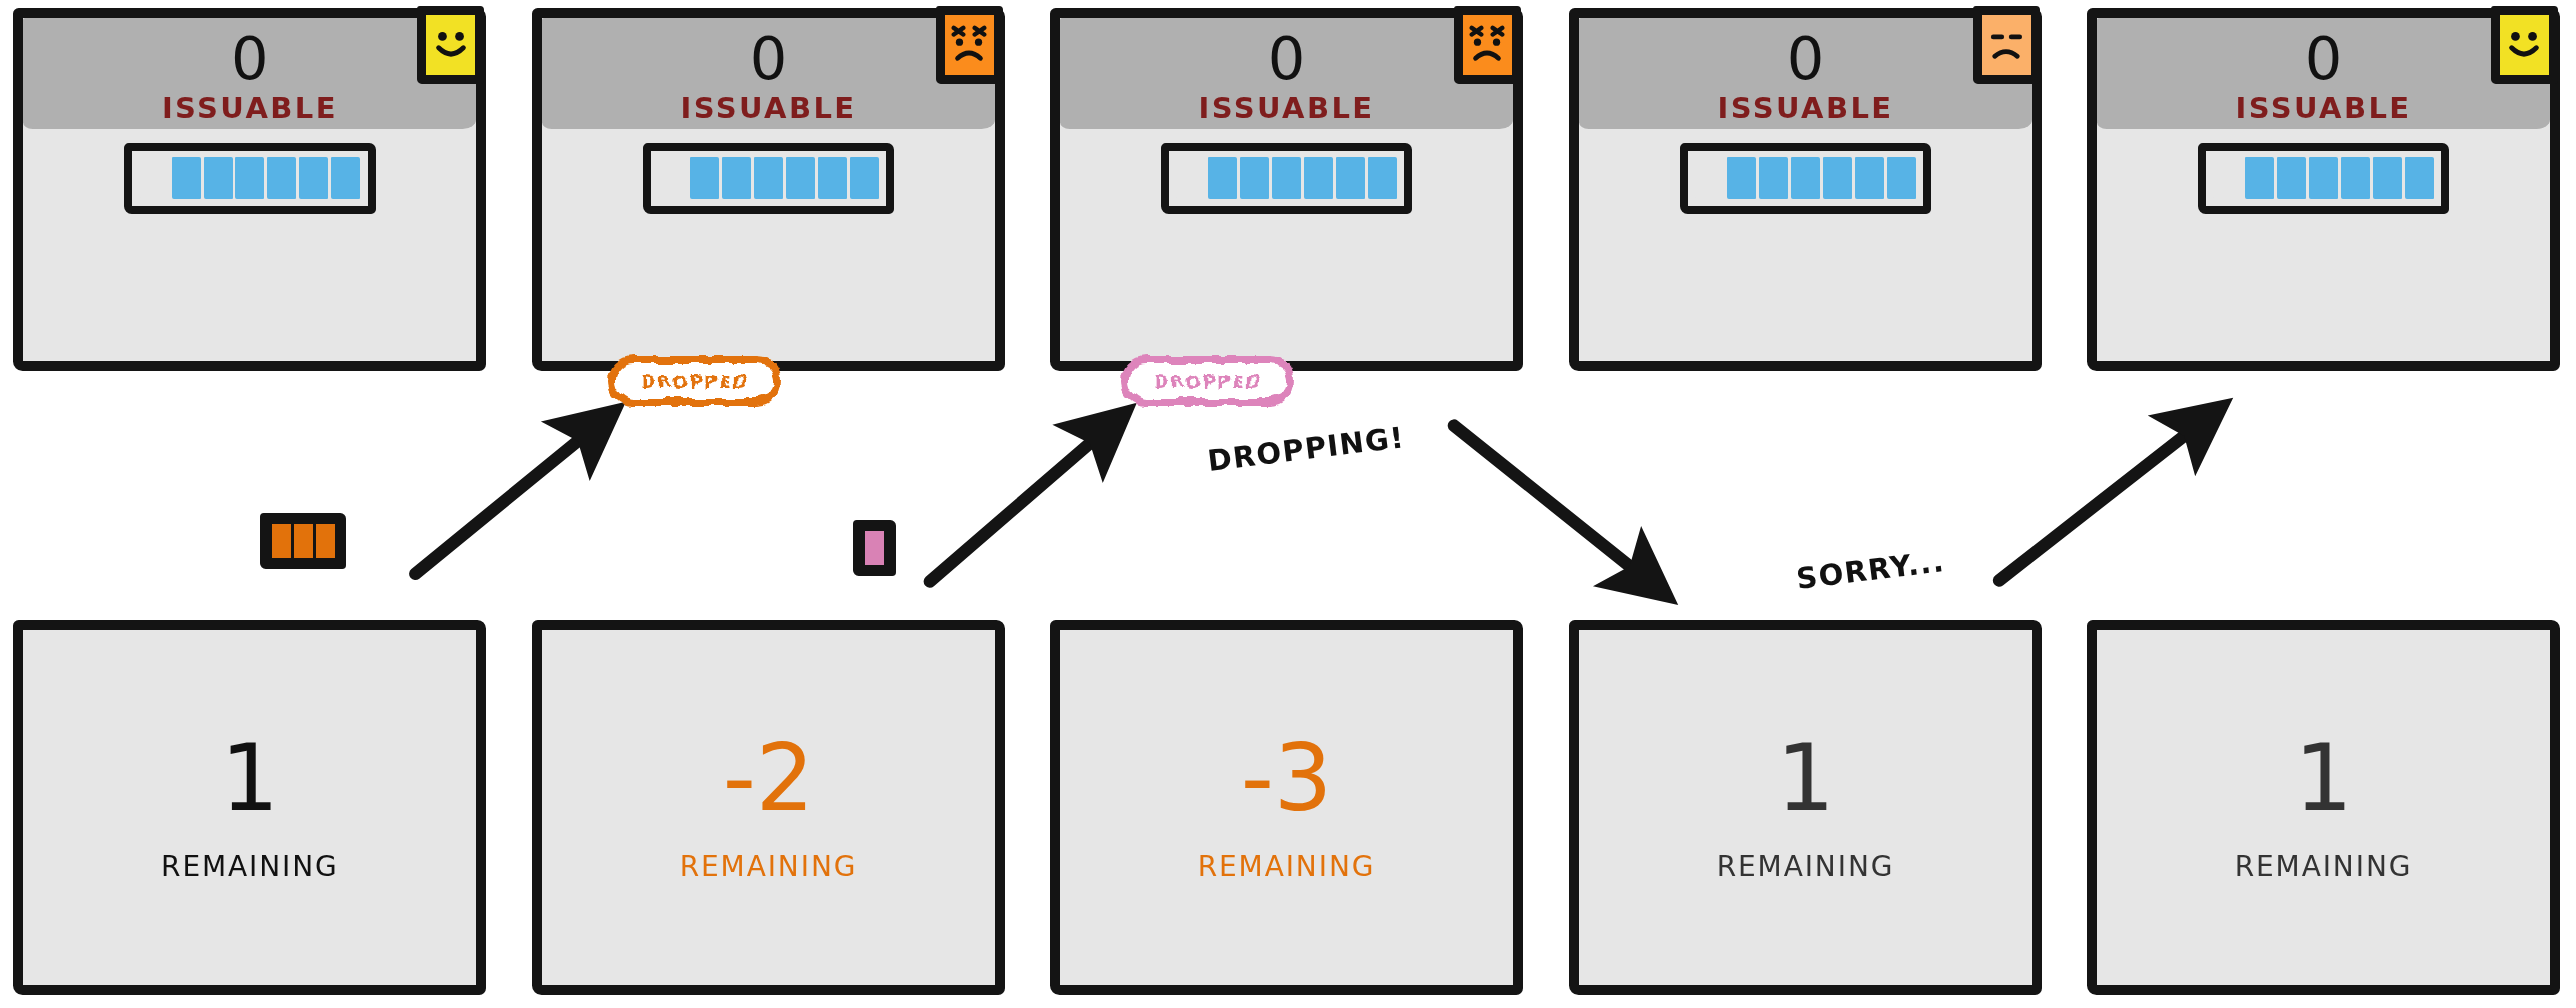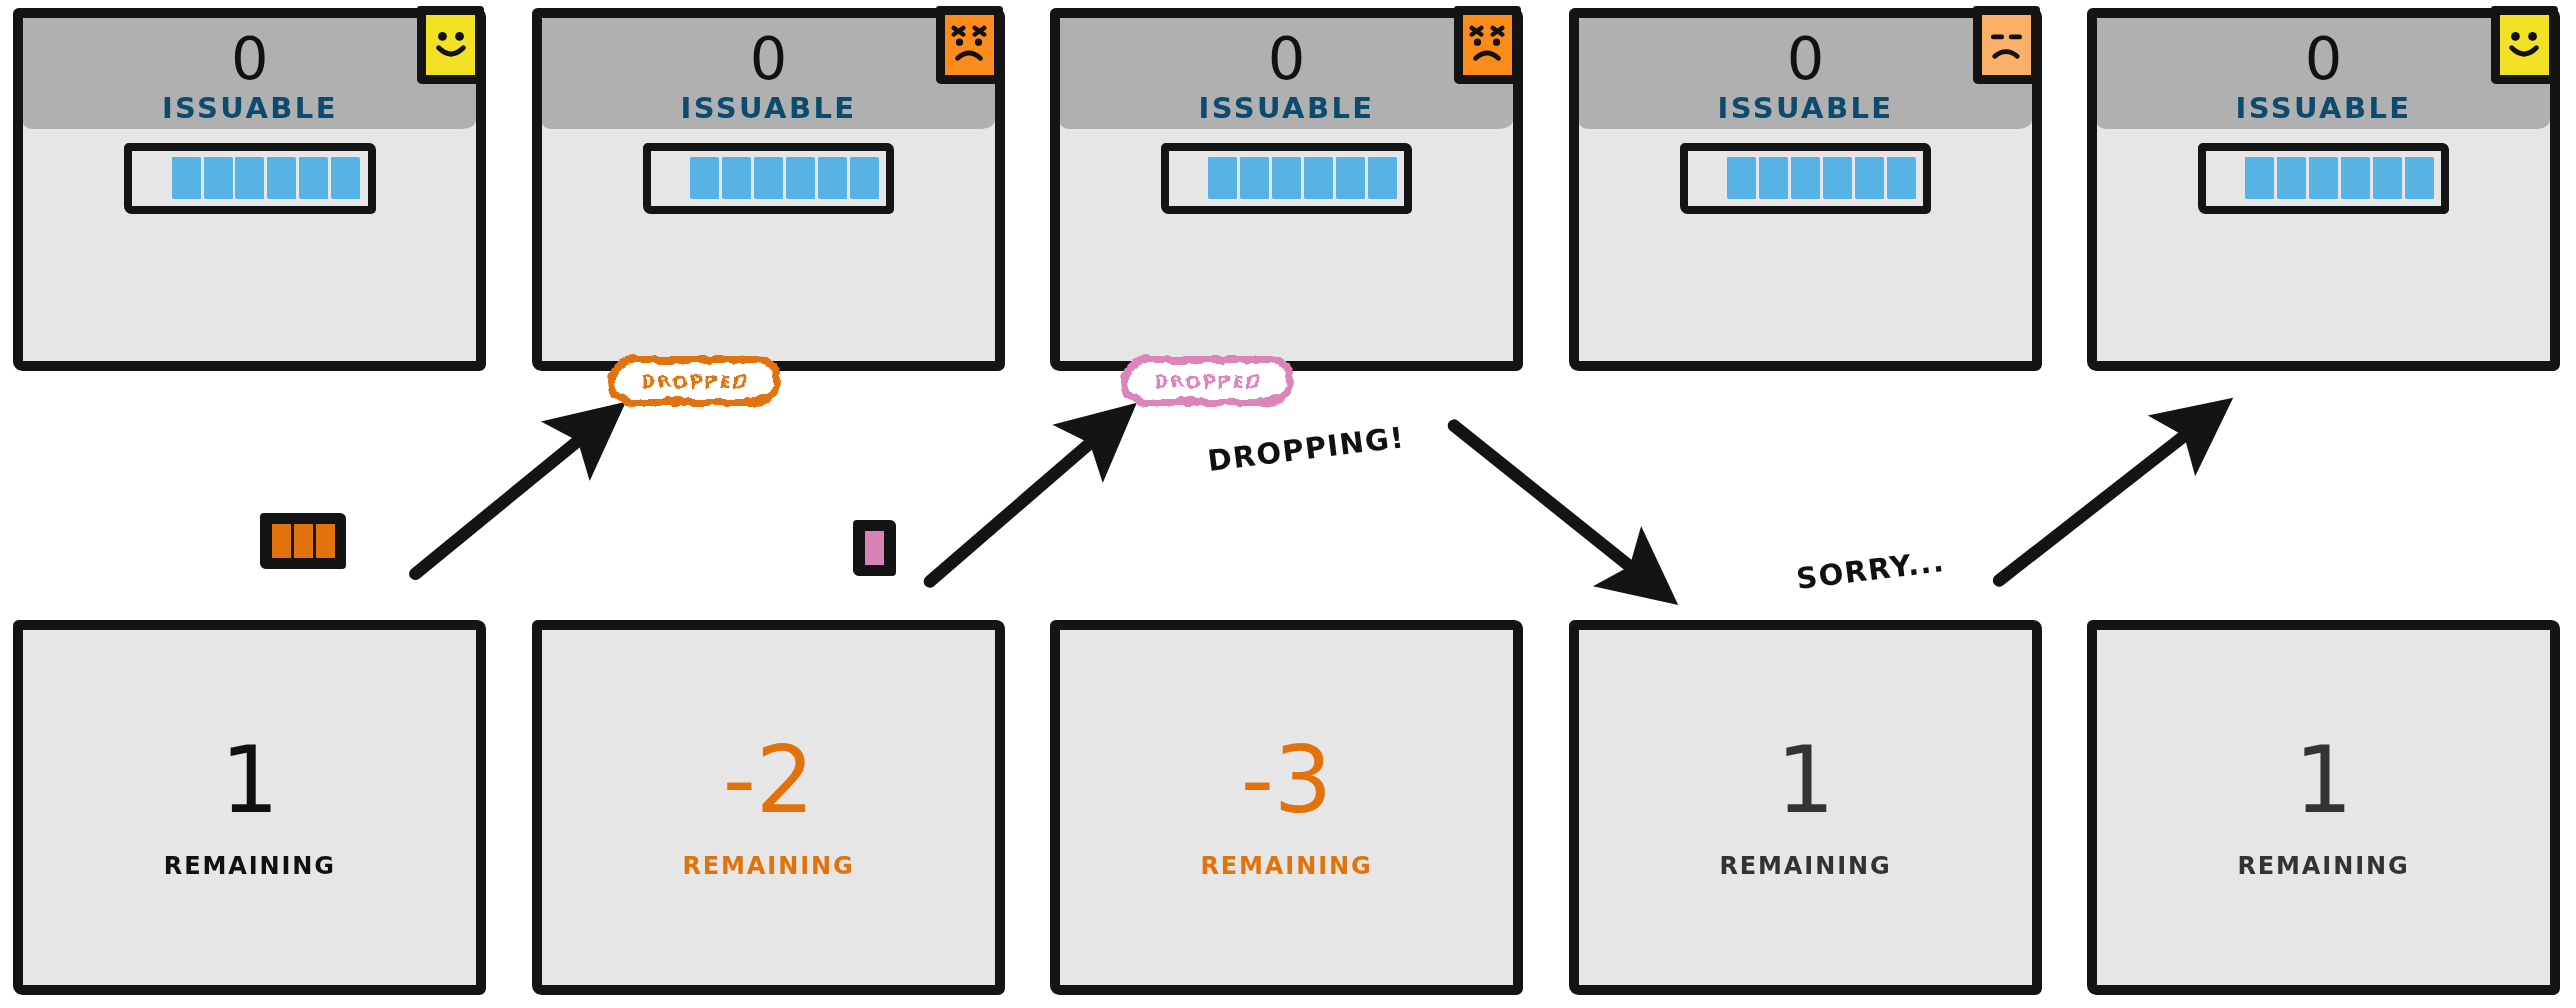--- a/index.html
+++ b/index.html
@@ -32,21 +32,21 @@
     position: absolute; left: 0; right: 0; top: 11.5px;
     text-align: center;
     font-size: 59px; line-height: 1;
     color: #111; font-weight: 400;
     font-family: "DejaVu Sans", sans-serif;
   }
   .hdr-label {
     position: absolute; left: 0; right: 0; top: 73px;
     text-align: center;
     font-size: 29px; letter-spacing: 2.4px;
-    font-weight: 700; color: #0c4a6e;
+    font-weight: 700; color: #7f1d1d;
   }
 
   
   .badge {
     position: absolute;
     top: -11.5px; right: -7.7px;
     width: 67px; height: 78px;
     border: 9.6px solid #141414;
     border-radius: 2.9px 3.8px 2.9px 4.8px;
     z-index: 6;
@@ -95,21 +95,21 @@
   .card-bot {
     background: #e6e6e6;
     display: flex; flex-direction: column;
     align-items: center; justify-content: center;
   }
   .big-num {
     font-size: 92px; line-height: 1; font-weight: 400;
     margin-bottom: 25px;
   }
   .rem-label {
-    font-size: 24px; font-weight: 700; letter-spacing: 1.9px;
+    font-size: 28px; font-weight: 400; letter-spacing: 1.9px;
   }
   .ink-black { color: #111111; }
   .ink-dark  { color: #333333; }
   .ink-orng  { color: #e2720b; }
 
   
   .token {
     position: absolute;
     display: flex; gap: 2.9px;
     border: 7.7px solid #141414;

